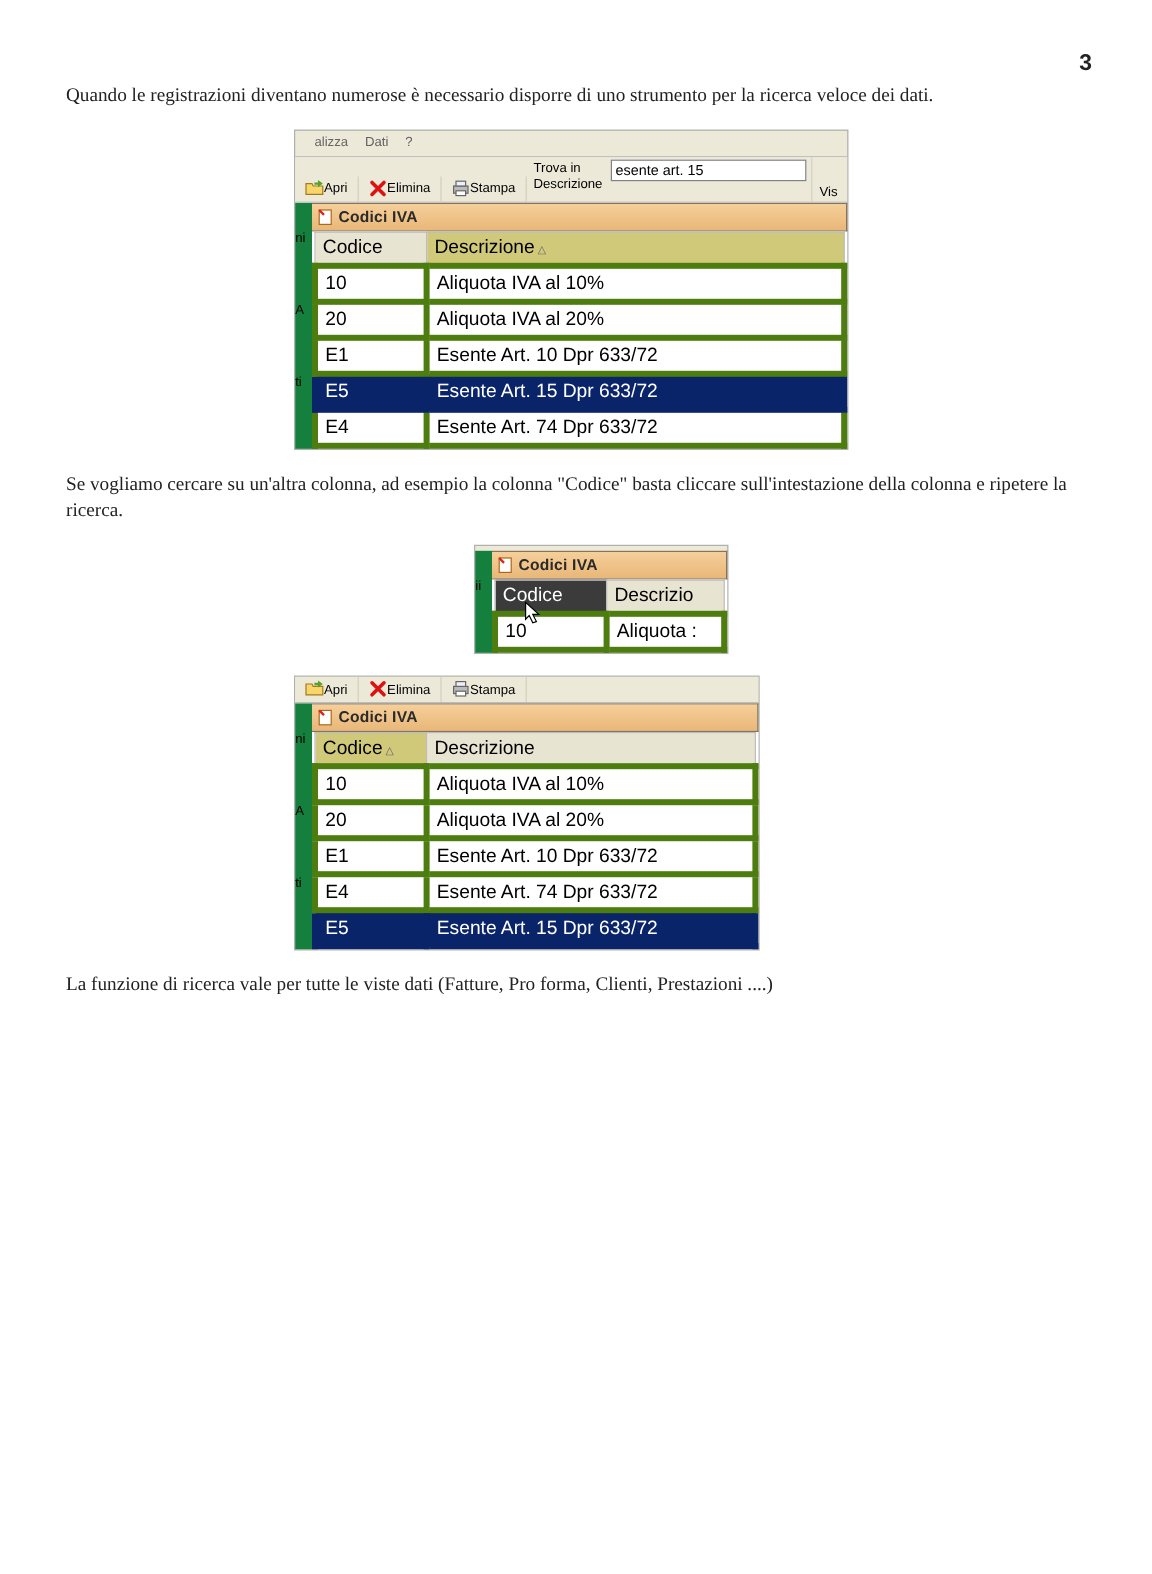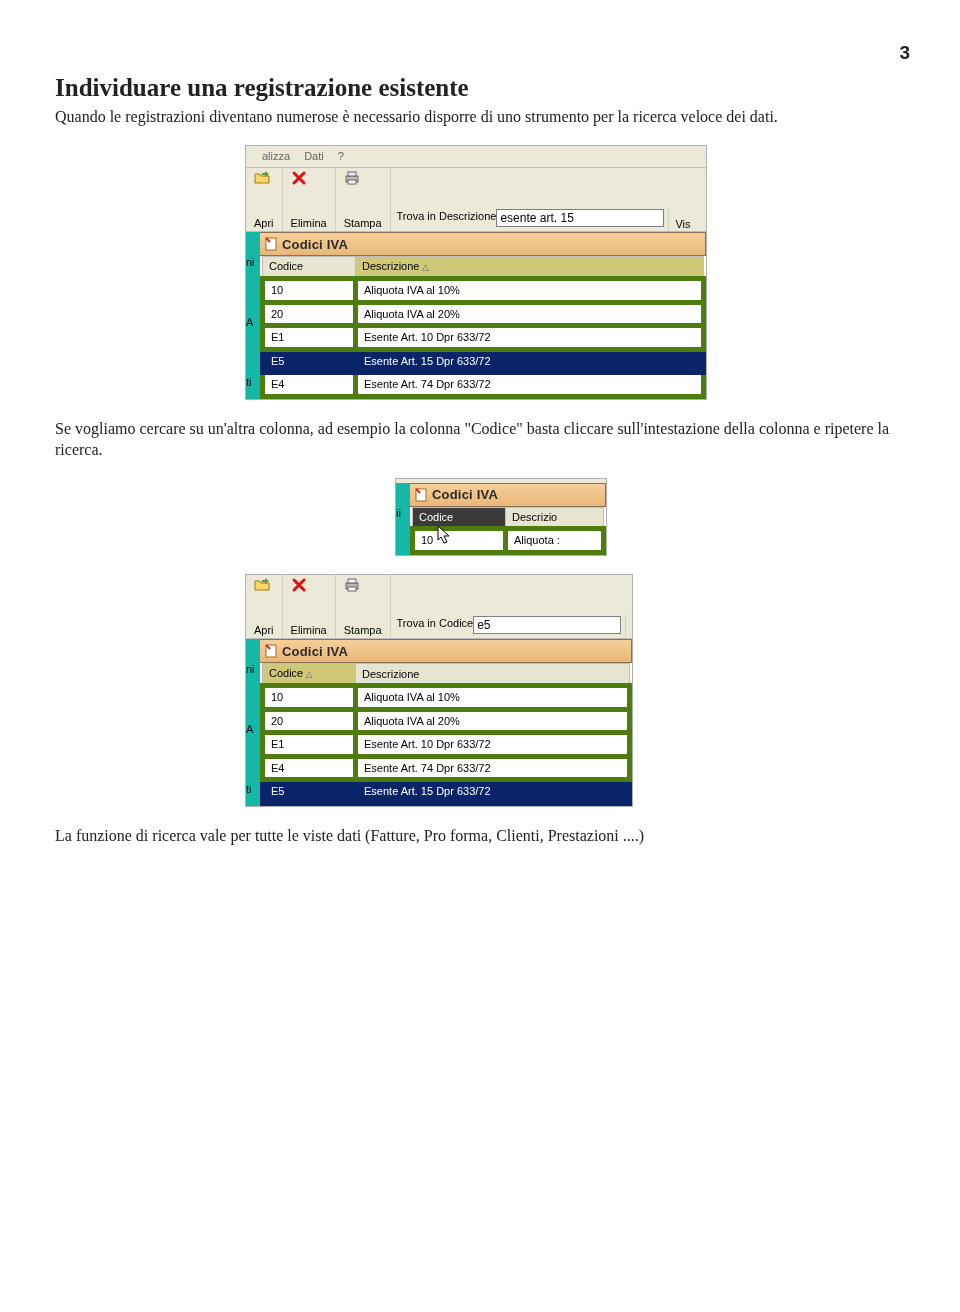--- a/index.html
+++ b/index.html
@@ -9,38 +9,38 @@
   .heading{font-family:Georgia,"Times New Roman",serif;font-weight:bold;font-size:25px;margin:6px 0 2px 0;}
   .para{font-size:16px;margin:2px 0 0 0;}
   .ital{font-style:italic;}
   .greyspan{color:#666;}
 
   
   .shot{font-family:Tahoma,Arial,sans-serif;font-size:12px;color:#000;background:#ece9d8;border:1px solid #b0b0b0;margin:18px 0 18px 190px;}
   .shot .menu{display:flex;gap:14px;font-size:11px;padding:3px 16px;color:#616161;border-bottom:1px solid #c0c0c0;}
 
   .tbar{display:flex;align-items:flex-end;border-bottom:1px solid #bdbdbd;background:#ece9d8;position:relative;}
-  .tool{display:flex;flex-direction:column;padding:2px 8px 1px 8px;border-right:1px solid #d3d0c0;gap:28px;}
+  .tool{display:flex;flex-direction:row;align-items:center;padding:2px 8px 1px 8px;border-right:1px solid #d3d0c0;}
   .tool .ic{width:16px;height:16px;margin-bottom:2px;}
   .tool .lbl{font-size:11px;}
   .tbar .search{display:flex;flex-direction:row;padding:2px 4px 4px 6px;border-right:1px solid #d3d0c0;}
   .tbar .search .tlabel{font-size:11px;margin-bottom:2px;}
   .tbar .search input{font-family:Tahoma,Arial,sans-serif;font-size:12px;height:16px;border:1px solid #808080;padding:0 3px;width:160px;background:#fff;}
   .tbar .extra{padding:2px 8px 0 6px;font-size:11px;}
 
   .body2{display:flex;}
-  .edgecol{width:14px;background:#14b8a6;}
+  .edgecol{width:14px;background:#15803d;}
   .edgecol div{height:20px;line-height:20px;font-size:11px;}
   .tablearea{flex:1;}
 
   .titlebar{background:linear-gradient(#f5cf9a,#e9b778);border:1px solid #88735a;border-left:0;display:flex;align-items:center;height:22px;padding:0 4px;}
   .titlebar .ic{width:14px;height:14px;margin-right:4px;}
   .titlebar .t{font-weight:bold;font-size:13px;color:#2a2a2a;letter-spacing:0.2px;}
 
-  table.grid{width:100%;border-collapse:collapse;background:#fff;font-size:11px;}
+  table.grid{width:100%;border-collapse:collapse;background:#fff;font-size:16px;}
   table.grid th{background:#e8e4d2;border:1px solid #bdbdbd;text-align:left;font-weight:normal;padding:2px 6px;}
   table.grid th.active{background:#d0c97a;}
   table.grid th.sort::after{content:" △";font-size:9px;color:#666;}
   table.grid td{border:5px solid #4d7c0f;padding:2px 6px;}
   table.grid tr.sel td{background:#0a246a;color:#fff;border-color:#0a246a;}
 
   
   svg{display:block;}
 
   
@@ -49,21 +49,20 @@
 
   
   .shot.bot{width:386px;margin-left:190px;}
 
 </style>
 </head>
 <body>
 
 <div class="page">
 <div class="pagenum">3</div>
-<div class="heading">Individuare una registrazione esistente</div>
 <div class="para">Quando le registrazioni diventano numerose è necessario disporre di uno strumento per la ricerca veloce dei dati.</div>
 
 <div class="shot" style="width:460px;">
   <div class="menu">
     <span class="greyspan">alizza</span>
     <span>Dati</span>
     <span>?</span>
   </div>
   <div class="tbar">
     <div class="tool">
@@ -215,24 +214,20 @@
     <div class="tool">
       <span class="ic">
         <svg viewBox="0 0 16 16">
               <rect x="2" y="6" width="12" height="6" fill="#bbb" stroke="#666"></rect>
               <rect x="4" y="2" width="8" height="4" fill="#eef" stroke="#666"></rect>
               <rect x="4" y="10" width="8" height="4" fill="#fff" stroke="#666"></rect>
             </svg>
       </span>
       <span class="lbl">Stampa</span>
     </div>
-    <div class="search">
-      <span class="tlabel">Trova in Codice</span>
-      <input style="width: 140px;" value="e5">
-    </div>
   </div>
   <div class="body2">
     <div class="edgecol">
       <div>&nbsp;</div>
       <div>ni</div>
           <div></div>
           <div></div>
       <div>A</div>
           <div></div>
           <div></div>

